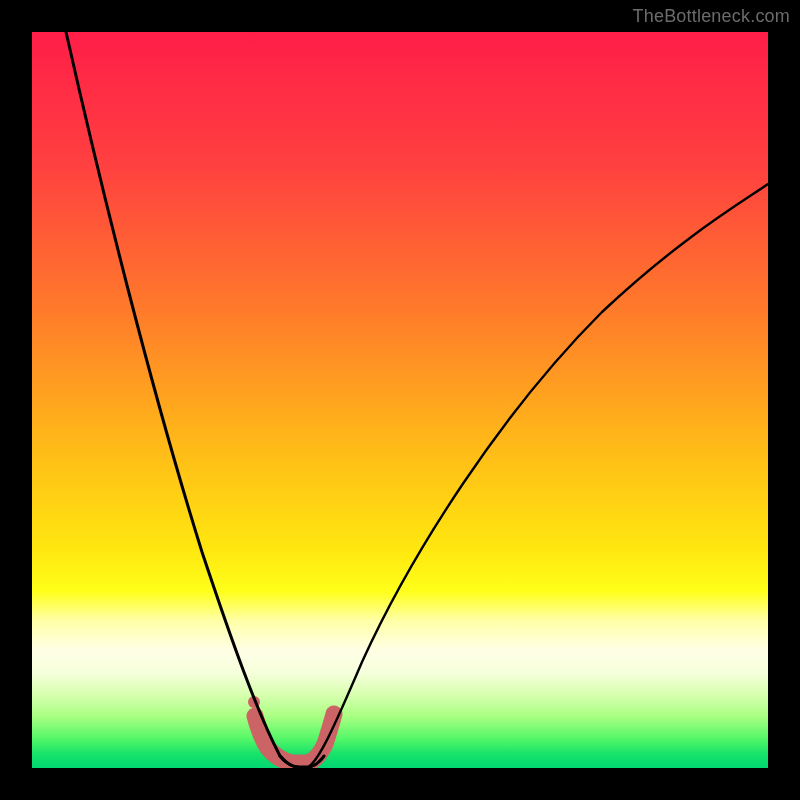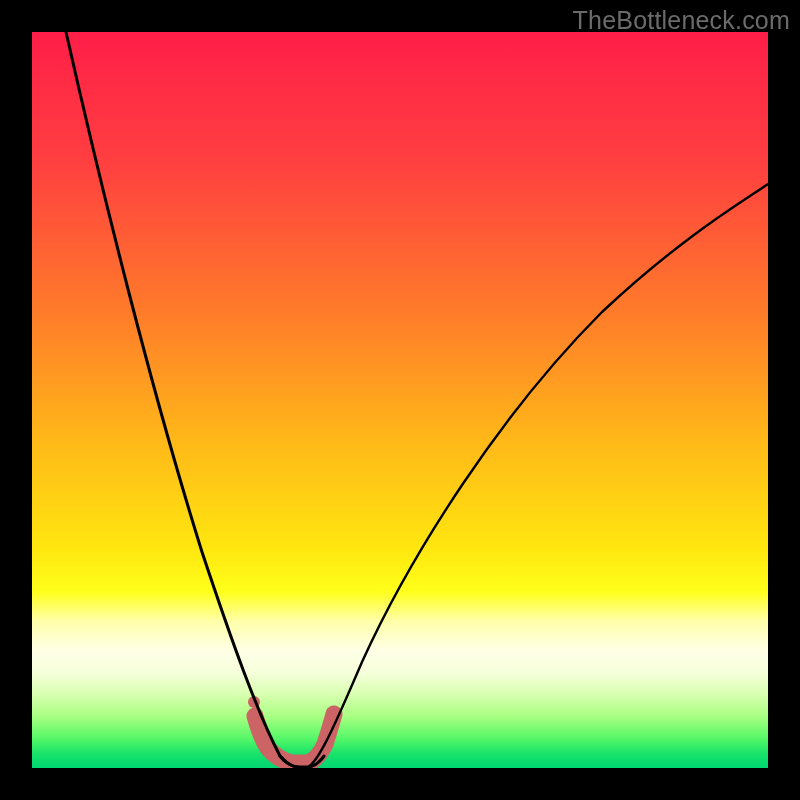--- a/index.html
+++ b/index.html
@@ -47,21 +47,21 @@
         #55f768 96%,
         #19e36a 98%,
         #00d672 100%
       );
   }
   .watermark {
     position: absolute;
     top: 6px;
     right: 10px;
     color: #6b6b6b;
-    font-size: 25px;
+    font-size: 18px;
     font-weight: 400;
     letter-spacing: 0.2px;
     user-select: none;
   }
   svg.curves {
     position: absolute;
     inset: 0;
     width: 100%;
     height: 100%;
   }

